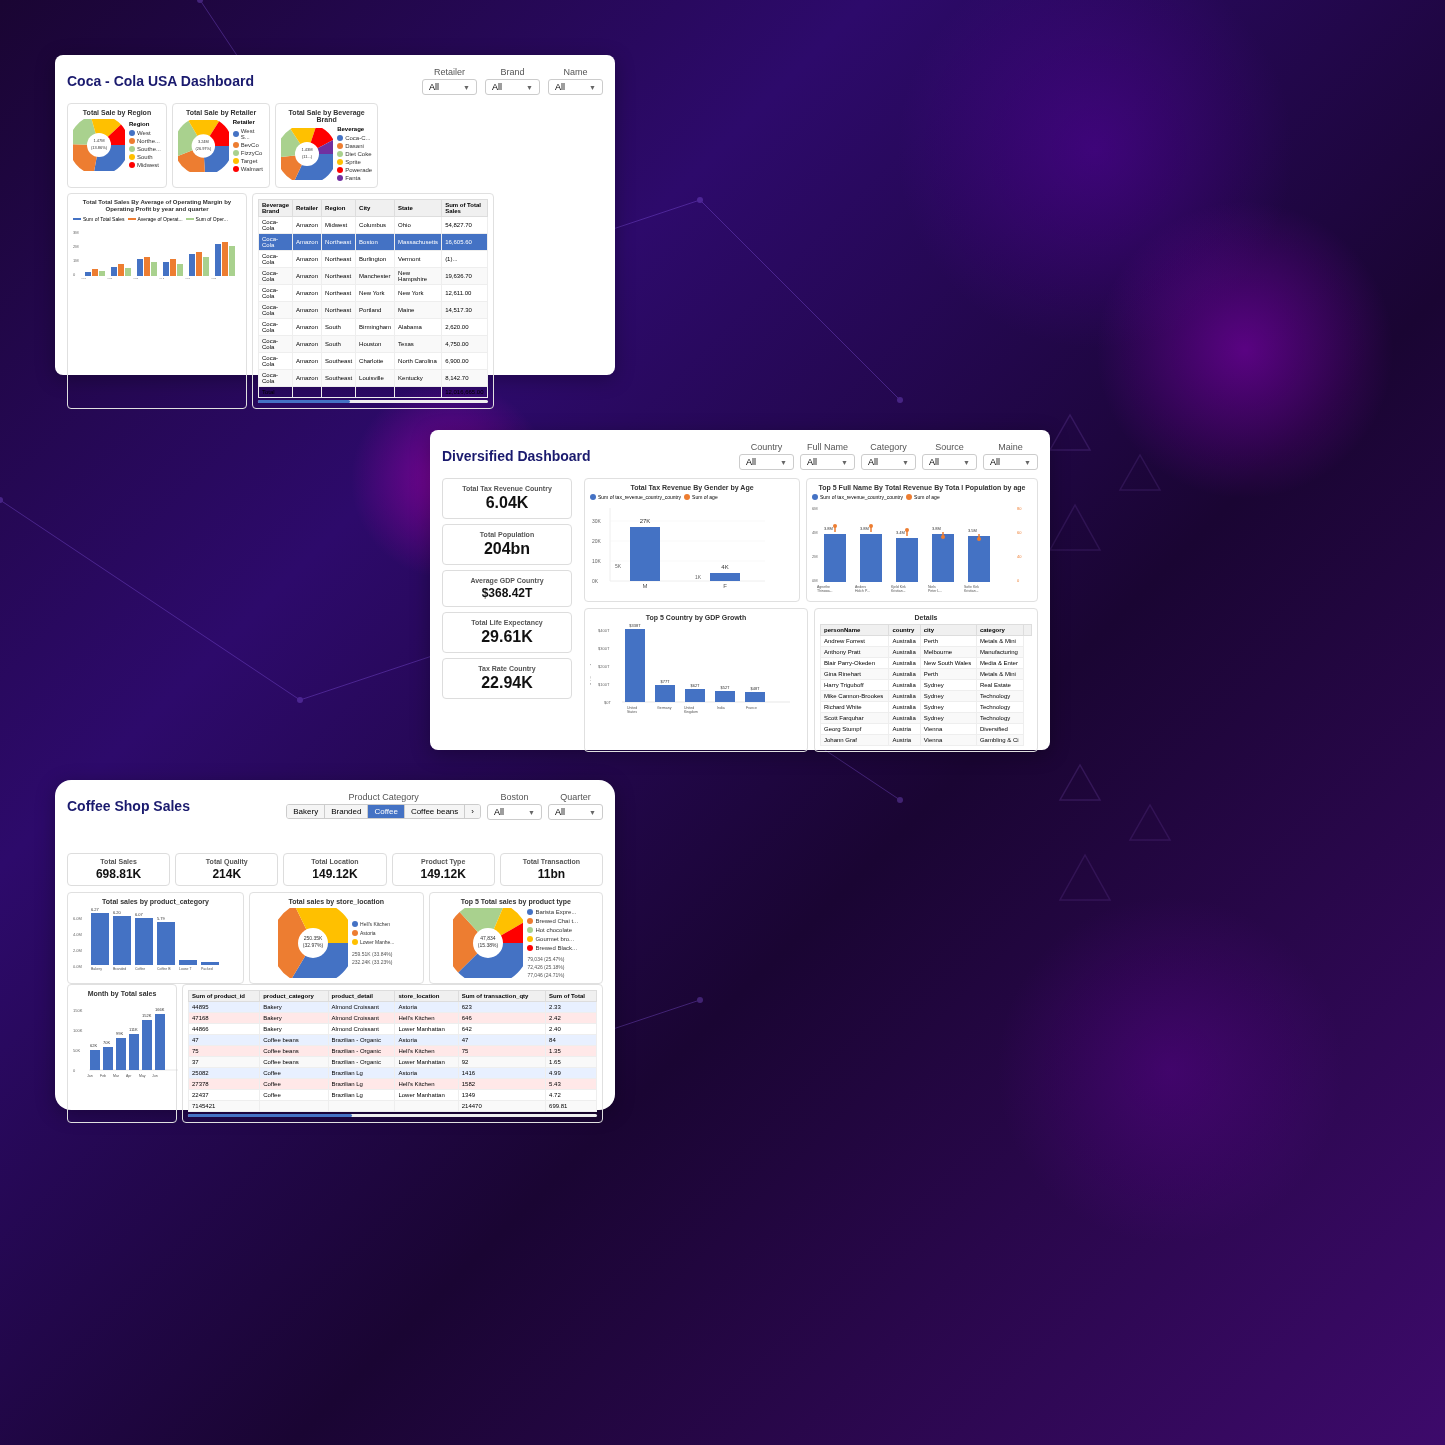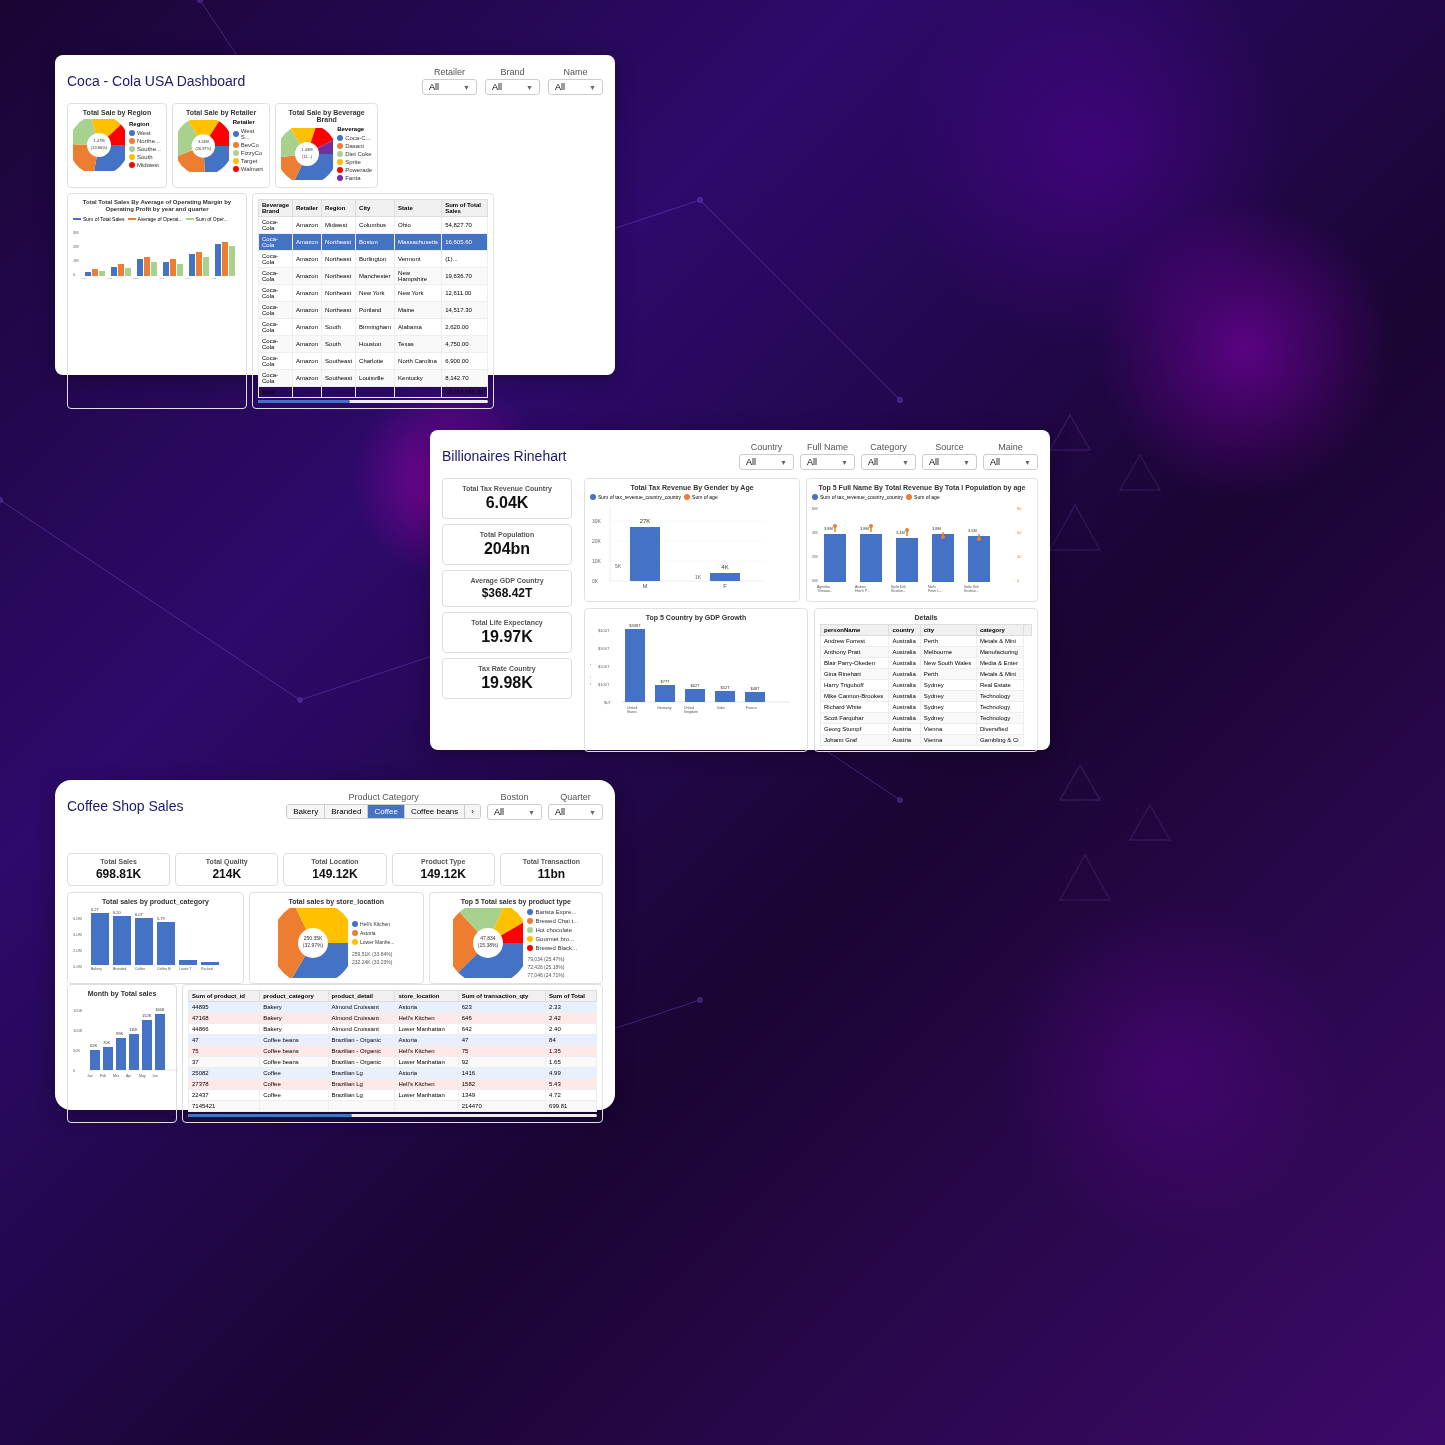--- a/index.html
+++ b/index.html
@@ -76,21 +76,21 @@
     
     .panel-header {
       display: flex;
       align-items: center;
       justify-content: space-between;
       margin-bottom: 8px;
     }
 
     .panel-title {
       font-size: 14px;
-      font-weight: normal;
+      font-weight: bold;
       color: #1a1a6e;
     }
 
     .filter-label {
       font-size: 9px;
       color: #555;
       display: block;
       text-align: center;
     }
 
@@ -675,21 +675,21 @@
             <div class="scroll-fill"></div>
           </div>
         </div>
       </div>
     </div>
   </div>
 </div>
 
 <div class="dashboard-panel panel-bill">
   <div class="panel-header">
-    <div class="panel-title">Billionaires Rinehart</div>
+    <div class="panel-title">Diversified Dashboard</div>
     <div style="display:flex;gap:6px;align-items:flex-start;">
       <div class="filter-col">
         <span class="filter-label">Country</span>
         <div class="filter-select">
           <span>All</span>
           <span class="arrow">▼</span>
         </div>
       </div>
       <div class="filter-col">
         <span class="filter-label">Full Name</span>
@@ -732,25 +732,25 @@
       <div class="bill-metric-card">
         <div class="metric-label">Total Population</div>
         <div class="metric-value">204bn</div>
       </div>
       <div class="bill-metric-card">
         <div class="metric-label">Average GDP Country</div>
         <div class="metric-value-sm">$368.42T</div>
       </div>
       <div class="bill-metric-card">
         <div class="metric-label">Total Life Expectancy</div>
-        <div class="metric-value">19.97K</div>
+        <div class="metric-value">29.61K</div>
       </div>
       <div class="bill-metric-card">
         <div class="metric-label">Tax Rate Country</div>
-        <div class="metric-value">19.98K</div>
+        <div class="metric-value">22.94K</div>
       </div>
     </div>
 
     <div class="bill-right-charts">
 
       <div style="display:grid;grid-template-columns:1fr 1fr;gap:6px;flex:1;">
 
         <div class="chart-box">
           <div class="chart-title">Total Tax Revenue By Gender by Age</div>
           <div style="display:flex;gap:3px;font-size:5px;margin-bottom:3px;">

